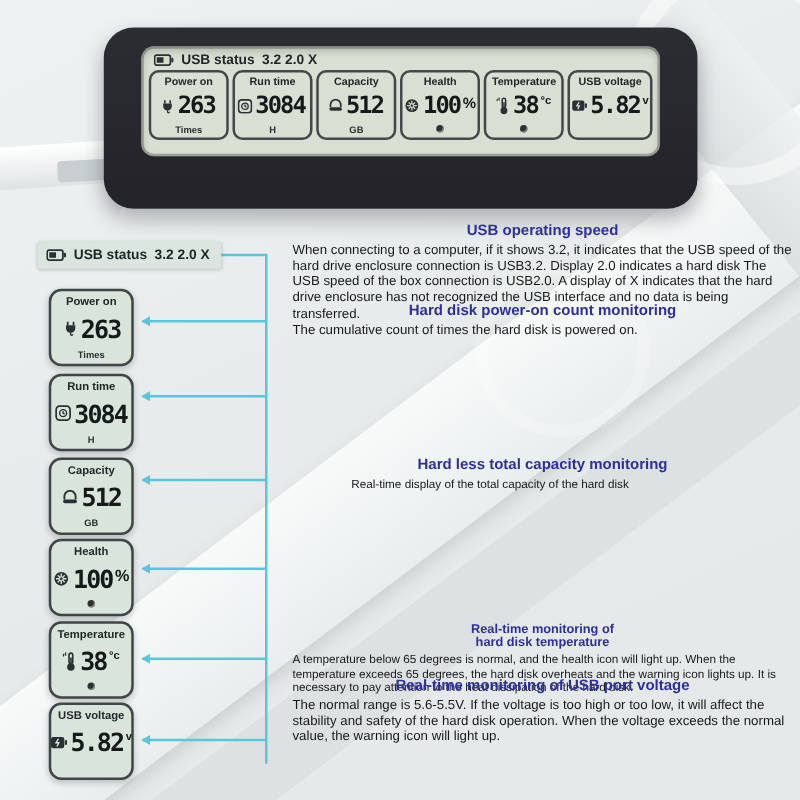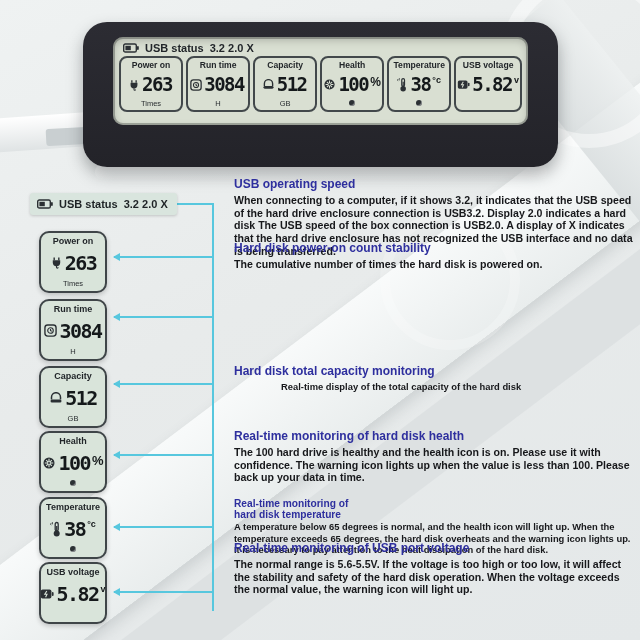--- a/index.html
+++ b/index.html
@@ -34,21 +34,21 @@
   .lcd-cells{display:flex;gap:3px;}
   .cell{flex:1;border:2px solid #42484b;border-radius:8px;height:56px;box-sizing:border-box;
         display:flex;flex-direction:column;align-items:center;justify-content:space-between;
         padding:2px 1px;}
   .cell-label{font-size:8.6px;font-weight:bold;color:#22262a;white-space:nowrap;text-align:center;}
   .cell-main{display:flex;align-items:flex-start;gap:2px;}
   .cell-main .icn{align-self:center;display:inline-flex;}
   .num{font-family:"DejaVu Sans Mono",monospace;font-weight:bold;font-size:19px;
        letter-spacing:-1.5px;color:#15191b;line-height:1;}
   .suffix{font-size:9px;font-weight:bold;color:#15191b;padding-bottom:1px;}
-  .cell-unit{font-size:7.5px;font-weight:normal;color:#2a2e31;height:9px;line-height:9px;text-align:center;}
+  .cell-unit{font-size:7.5px;font-weight:bold;color:#2a2e31;height:9px;line-height:9px;text-align:center;}
   .dot{width:6px;height:6px;border-radius:50%;background:#2b3034;display:inline-block;
        box-shadow:inset -1px -1px 0 rgba(255,255,255,.4);}
   
   .chip{position:absolute;z-index:2;left:30px;top:193px;height:22px;display:flex;align-items:center;gap:6px;
         background:#d9e5de;padding:0 9px 0 7px;border-radius:3px;font-weight:bold;font-size:11px;
         color:#1e2326;box-shadow:0 1px 3px rgba(0,0,0,.18);}
   .callout{position:absolute;z-index:2;left:39px;width:68px;height:62px;background:#d9e4da;
            border:2px solid #3f4548;border-radius:10px;box-sizing:border-box;
            display:flex;flex-direction:column;align-items:center;justify-content:space-between;
            padding:3px 2px;box-shadow:0 2px 5px rgba(0,0,0,.2);}
@@ -63,22 +63,22 @@
   .b0{left:162px;top:203px;width:50px;}
   .b1{left:114px;top:256px;width:98px;}
   .b2{left:114px;top:316px;width:98px;}
   .b3{left:114px;top:383px;width:98px;}
   .b4{left:114px;top:454px;width:98px;}
   .b5{left:114px;top:526px;width:98px;}
   .b6{left:114px;top:591px;width:98px;}
   
   .note{position:absolute;z-index:2;left:234px;width:400px;}
   .note h3{margin:0 0 3px 0;font-size:12px;font-weight:bold;color:#2e2f9e;line-height:1.05;
-           white-space:pre-line;}
-  .note p{margin:0;font-size:10.6px;font-weight:bold;color:#17181b;line-height:1.22;}
+           white-space:pre-line;text-align:center;}
+  .note p{margin:0;font-size:10.6px;font-weight:normal;color:#17181b;line-height:1.22;}
   .n1{top:178px}.n2{top:242px}.n3{top:303px}.n4{top:365px}.n5{top:430px}.n6{top:499px}.n7{top:542px}
   .n4 p{font-size:9.4px;padding-left:47px;}
   .n6 h3{font-size:10.2px;margin-bottom:1px;}
   .n6 p{font-size:9.4px;line-height:1.18;}
   svg{display:block;}
 </style>
 </head>
 <body>
 
 <div id="stage">
@@ -319,30 +319,26 @@
   <div class="branch b3"></div>
   <div class="branch b4"></div>
   <div class="branch b5"></div>
   <div class="branch b6"></div>
 
   <div class="note n1">
     <h3>USB operating speed</h3>
     <p>When connecting to a computer, if it shows 3.2, it indicates that the USB speed of the hard drive enclosure connection is USB3.2. Display 2.0 indicates a hard disk The USB speed of the box connection is USB2.0. A display of X indicates that the hard drive enclosure has not recognized the USB interface and no data is being transferred.</p>
   </div>
   <div class="note n2">
-    <h3>Hard disk power-on count stability</h3>
-    <p>The cumulative number of times the hard disk is powered on.</p>
+    <h3>Hard disk power-on count monitoring</h3>
+    <p>The cumulative count of times the hard disk is powered on.</p>
   </div>
   <div class="note n4">
-    <h3>Hard disk total capacity monitoring</h3>
+    <h3>Hard less total capacity monitoring</h3>
     <p>Real-time display of the total capacity of the hard disk</p>
-  </div>
-  <div class="note n5">
-    <h3>Real-time monitoring of hard disk health</h3>
-    <p>The 100 hard drive is healthy and the health icon is on. Please use it with confidence. The warning icon lights up when the value is less than 100. Please back up your data in time.</p>
   </div>
   <div class="note n6">
     <h3>Real-time monitoring of
 hard disk temperature</h3>
     <p>A temperature below 65 degrees is normal, and the health icon will light up. When the temperature exceeds 65 degrees, the hard disk overheats and the warning icon lights up. It is necessary to pay attention to the heat dissipation of the hard disk.</p>
   </div>
   <div class="note n7">
     <h3>Real-time monitoring of USB port voltage</h3>
     <p>The normal range is 5.6-5.5V. If the voltage is too high or too low, it will affect the stability and safety of the hard disk operation. When the voltage exceeds the normal value, the warning icon will light up.</p>
   </div>

